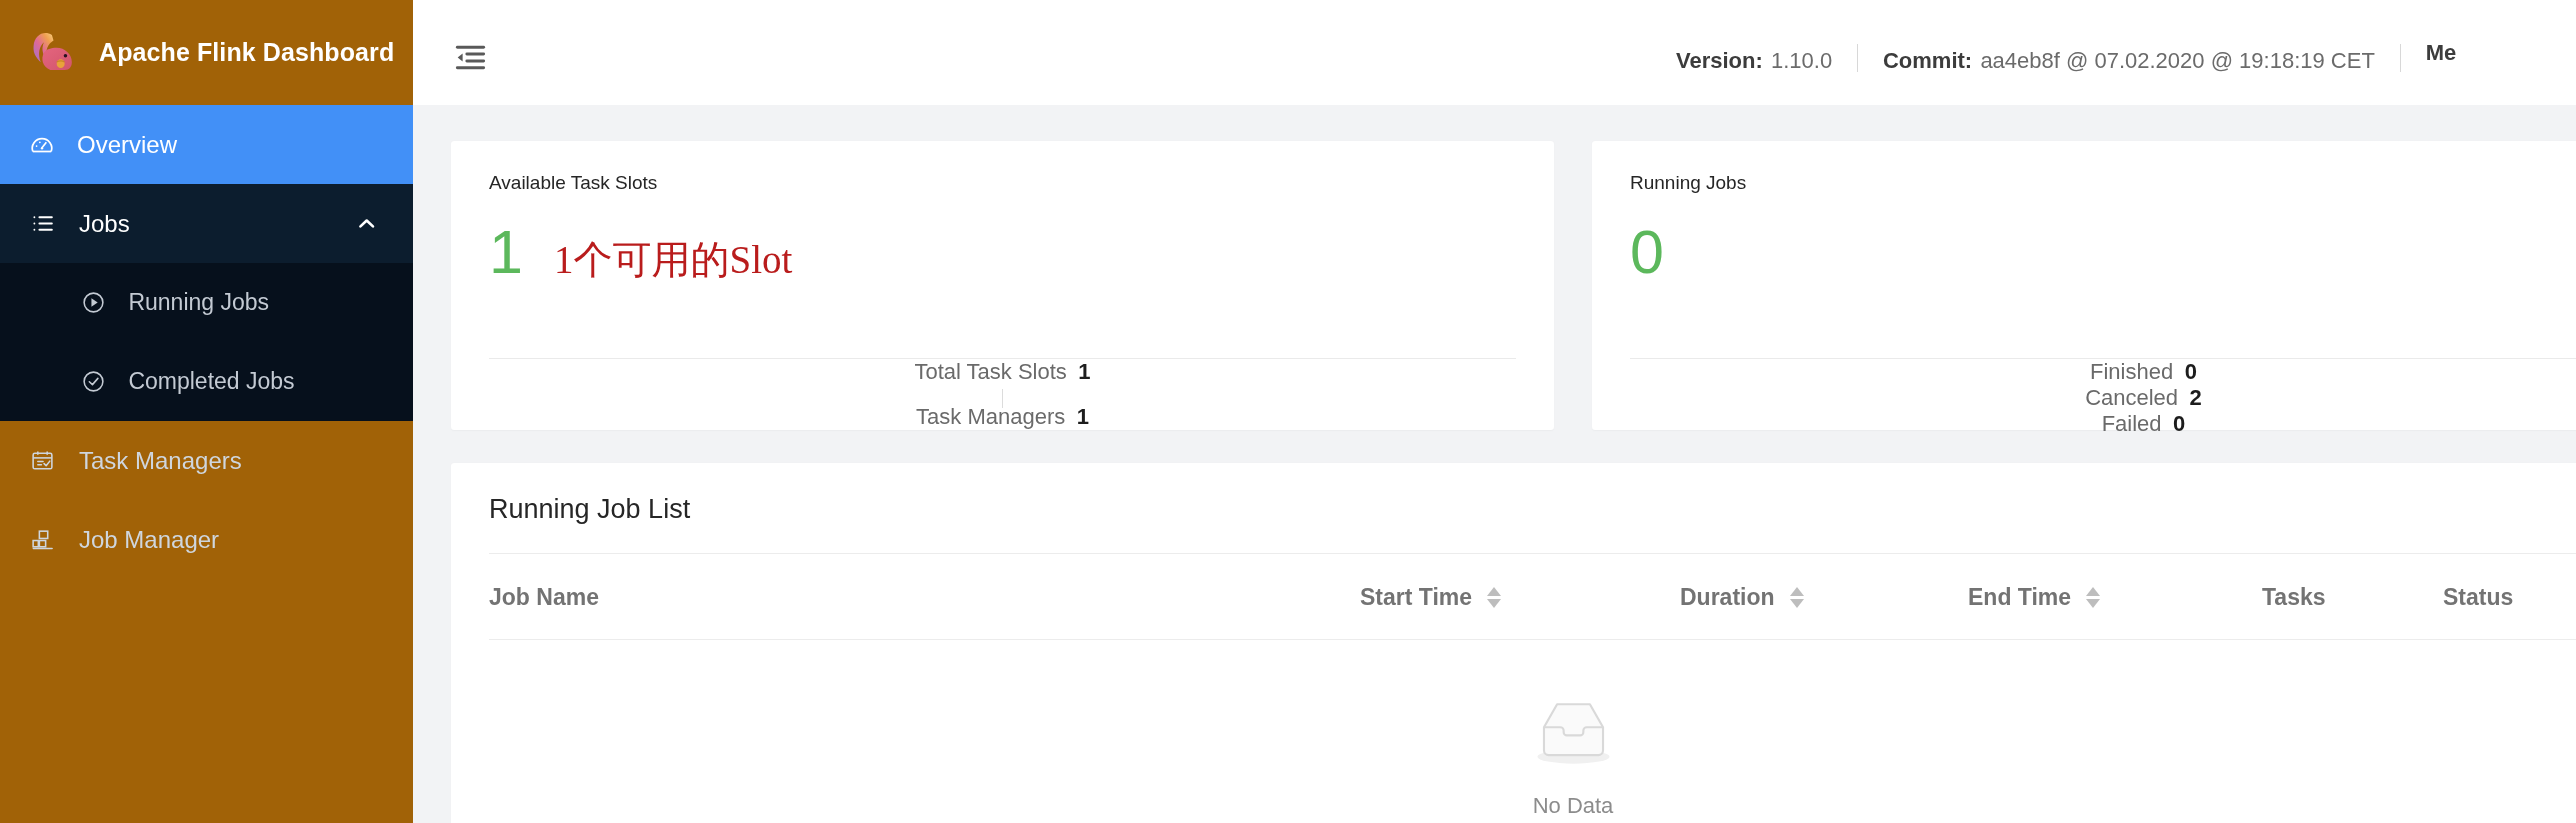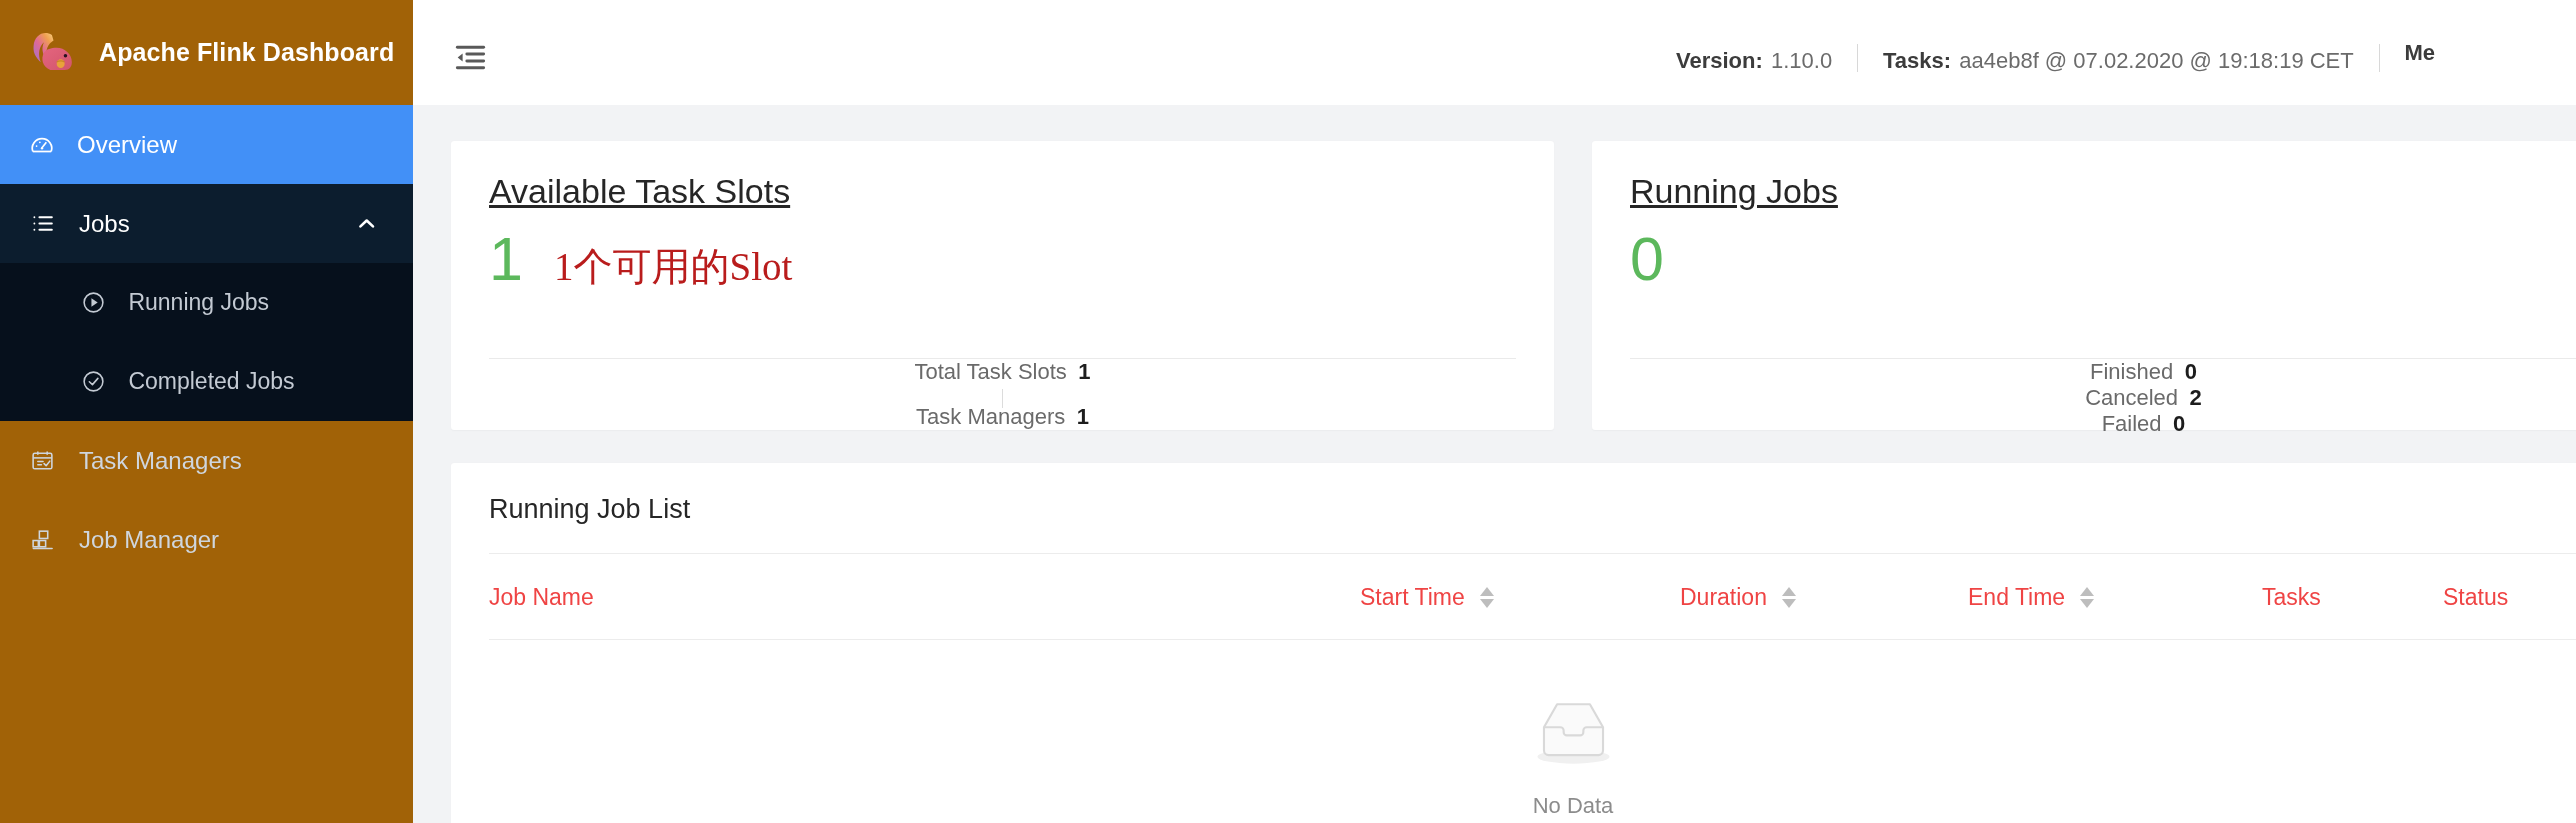--- a/index.html
+++ b/index.html
@@ -140,26 +140,25 @@
     background: #ffffff;
     border-radius: 3.3px;
     padding: 31px 38px 0 38px;
     box-shadow: 0 0.8px 1.6px rgba(0,0,0,0.03);
     display: flex;
     flex-direction: column;
   }
   .card-slots { width: 1103px; flex-shrink: 0; }
   .card-jobs { width: 1103px; flex-shrink: 0; }
   .card-title {
-    font-size: 34px;
+    font-size: 19px;
     color: #262626;
     font-weight: normal;
-    margin-bottom: 5px;
-    white-space: nowrap;
-    text-decoration: underline;
+    margin-bottom: 15px;
+    white-space: nowrap;
   }
   .big-row {
     display: flex;
     align-items: baseline;
     gap: 31px;
     flex: 1;
     padding-top: 13px;
   }
   .big-num {
     font-size: 61px;
@@ -212,22 +211,22 @@
   .list-title {
     font-size: 27px;
     color: #262626;
     margin-bottom: 28px;
     white-space: nowrap;
   }
   .list-rule { height: 0.8px; background: #ececec; margin-bottom: 0; }
   table.jobs { width: 100%; border-collapse: collapse; table-layout: fixed; }
   table.jobs th {
     font-size: 23px;
-    color: #ef4444;
-    font-weight: normal;
+    color: #737373;
+    font-weight: bold;
     text-align: left;
     padding: 30px 0 28px 0;
     border-bottom: 0.8px solid #ececec;
     white-space: nowrap;
     vertical-align: middle;
   }
   .th-inner { display: flex; align-items: center; gap: 15px; }
   .sorter {
     display: inline-flex;
     flex-direction: column;
@@ -384,21 +383,21 @@
         </svg>
       </span>
 
       <div class="topbar-right">
         <span class="meta-item">
           <span class="meta-key">Version:</span>
           <span class="meta-val">1.10.0</span>
         </span>
         <span class="meta-sep"></span>
         <span class="meta-item">
-          <span class="meta-key">Tasks:</span>
+          <span class="meta-key">Commit:</span>
           <span class="meta-val">aa4eb8f @ 07.02.2020 @ 19:18:19 CET</span>
         </span>
         <span class="meta-sep"></span>
         <span class="meta-key">Me</span>
       </div>
     </header>
 
     <div class="content">
 
       <div class="cards-row">

